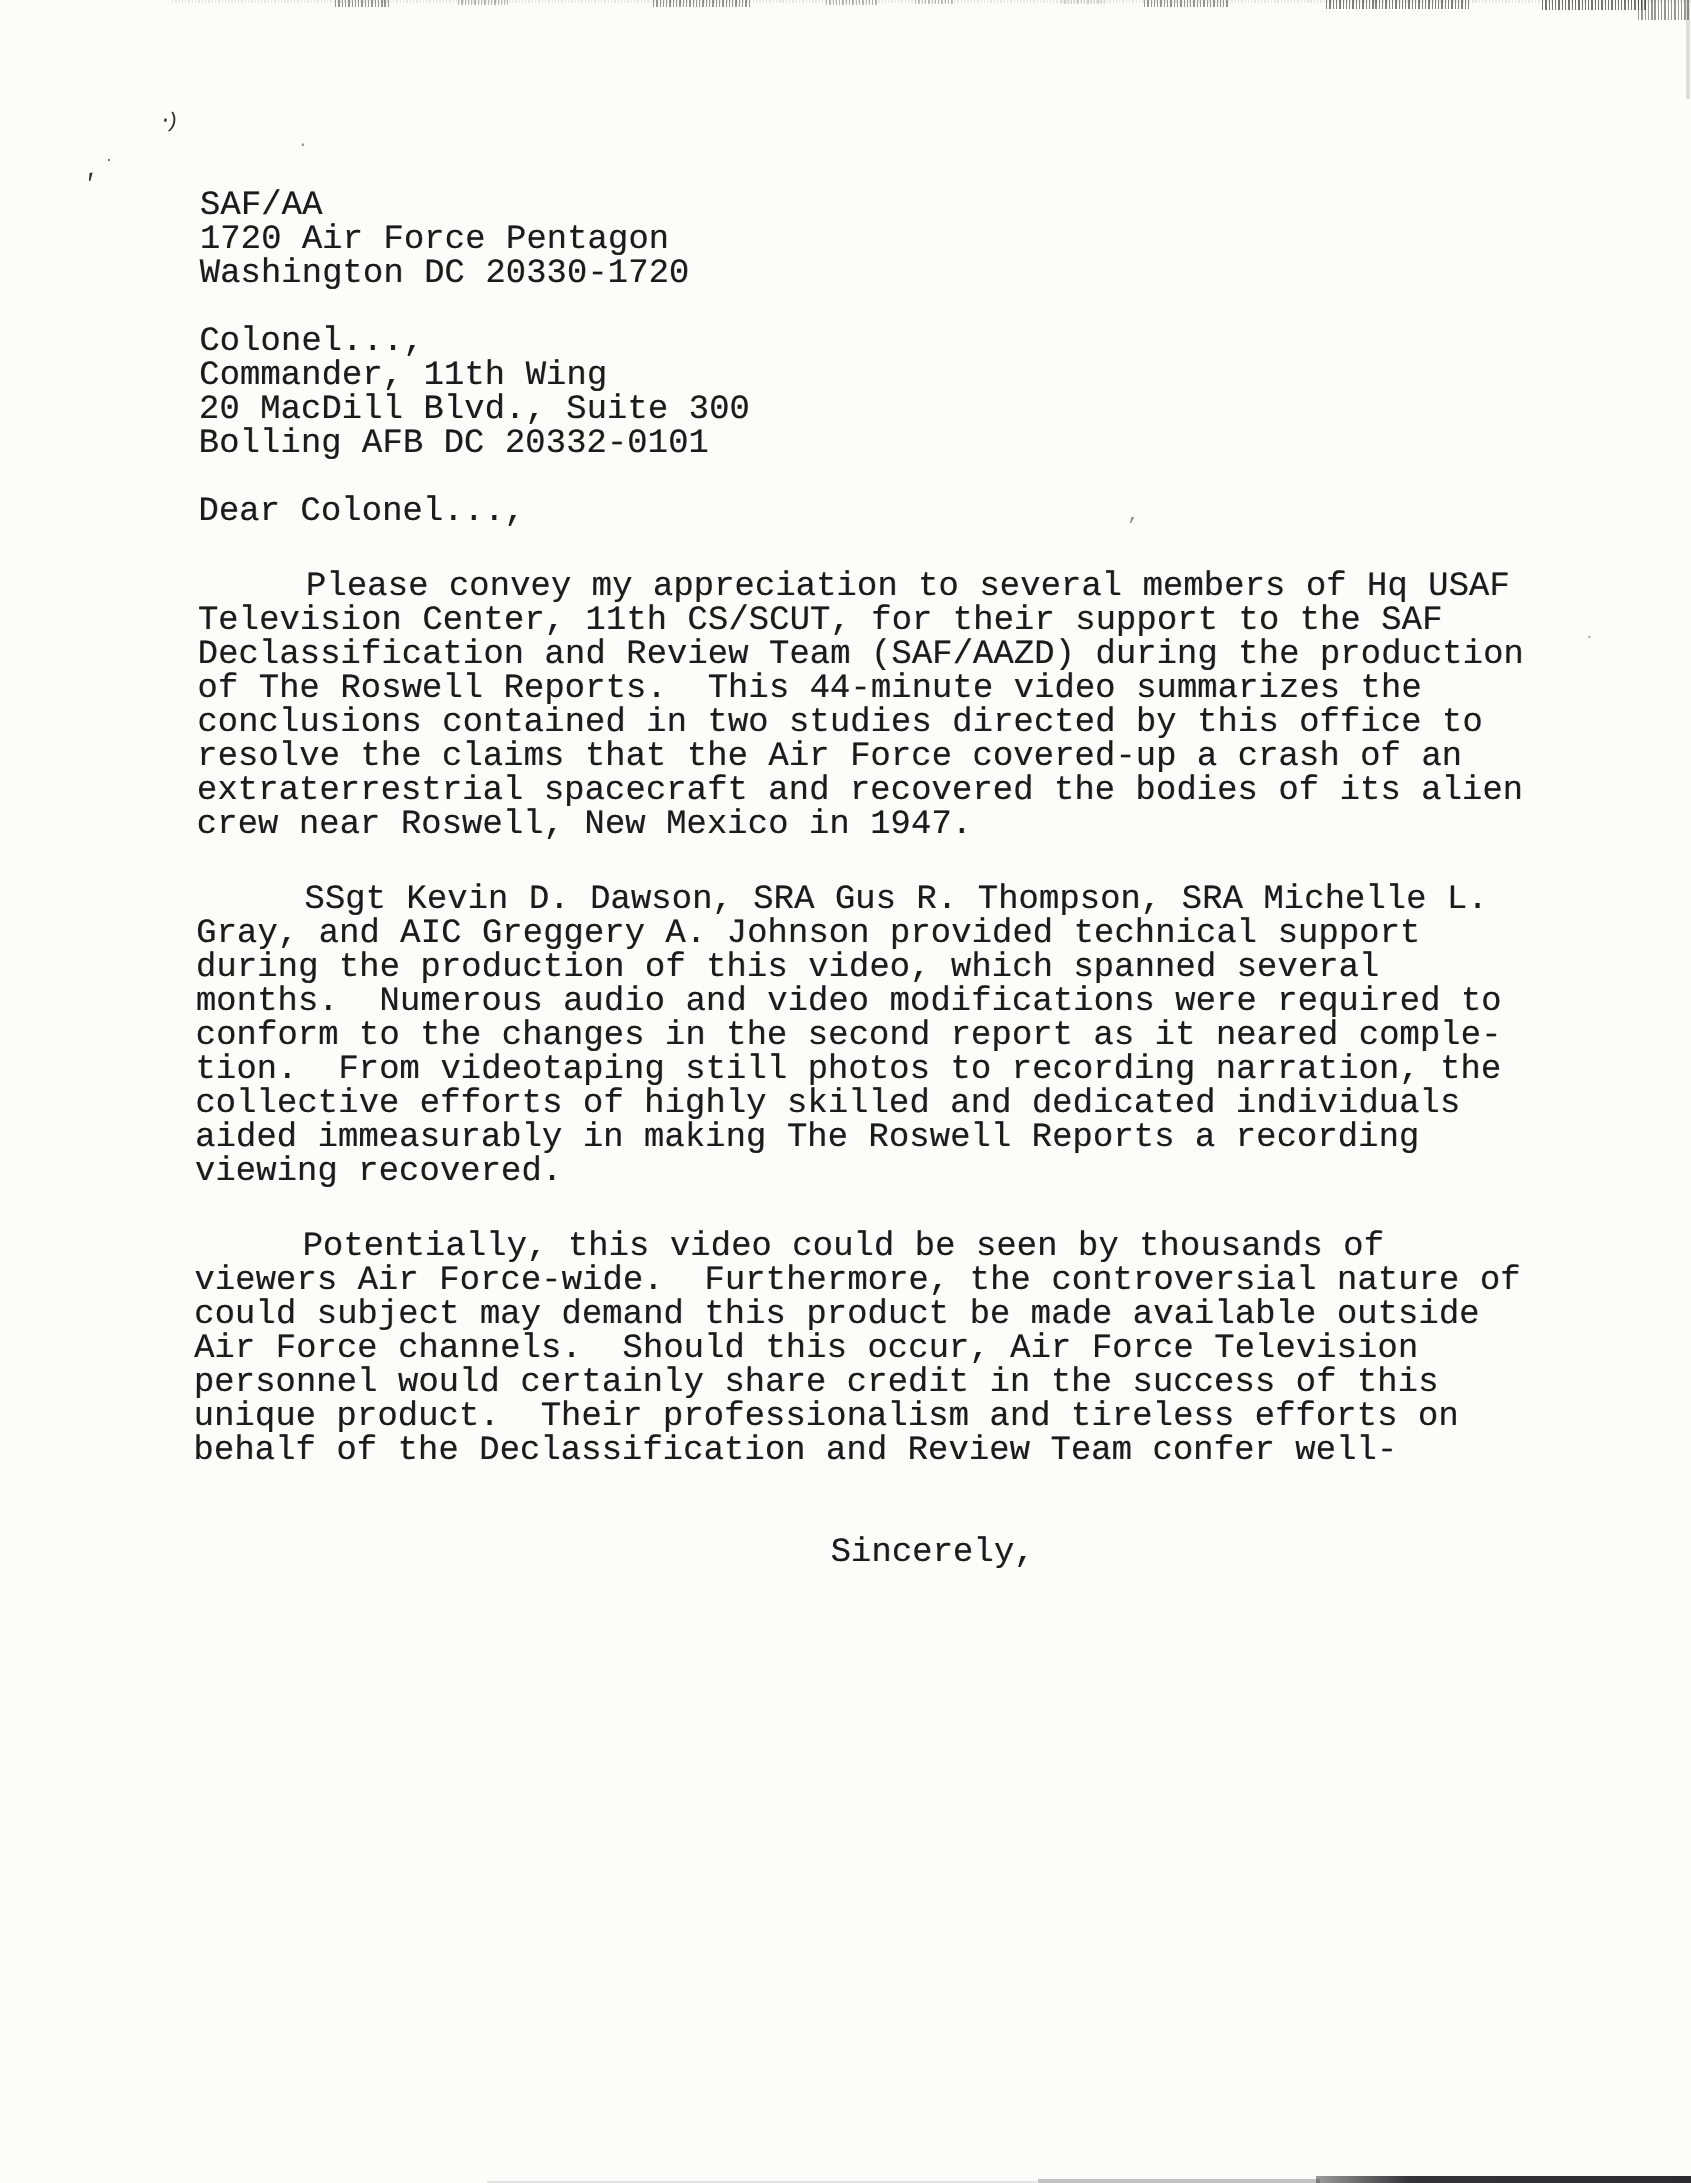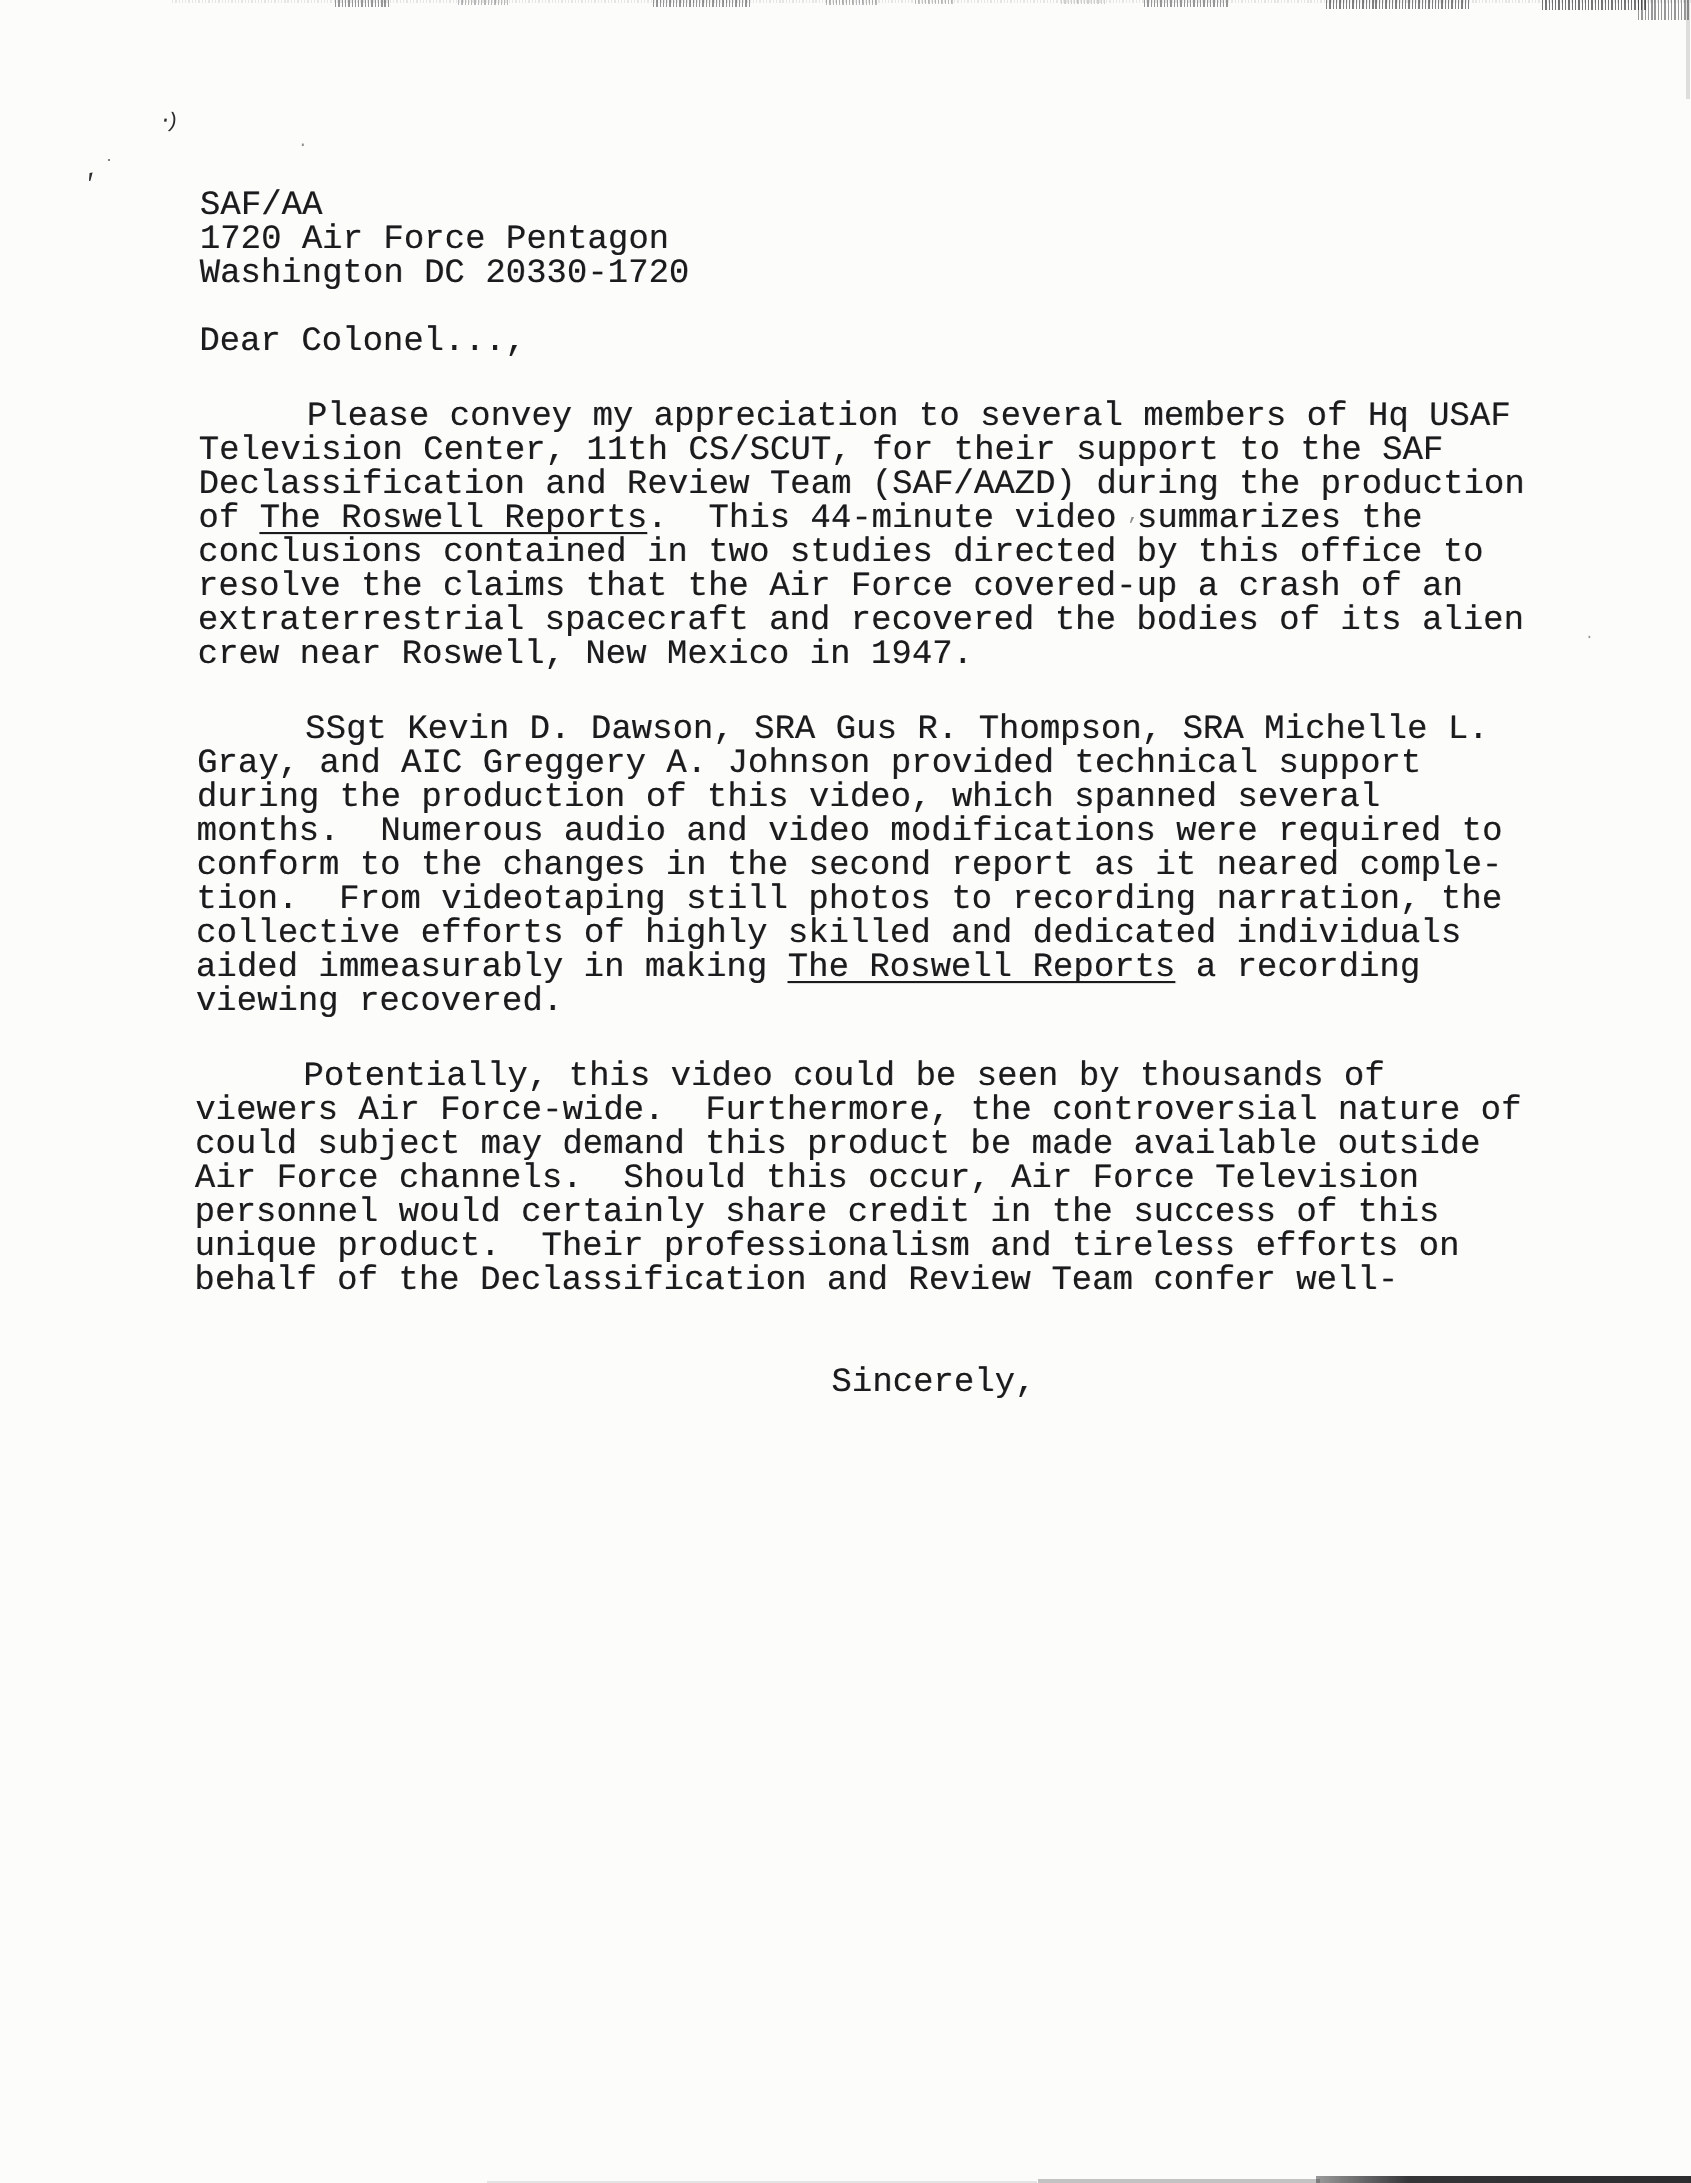--- a/index.html
+++ b/index.html
@@ -15,21 +15,20 @@
     transform:skewX(-0.3deg);transform-origin:0 0;
   }
   #letter > * + *{margin-top:34px;}           
   .ln{
     height:34px;white-space:pre;
     text-shadow:0.5px 0.3px 0 rgba(27,27,29,.45);
   }
   .ln.indent{padding-left:108px;margin-top:41px;}
   #closing{padding-left:556px;}
   .u{
-    text-decoration:underline;
     text-decoration-thickness:2.3px;
     text-underline-offset:4.6px;
     text-decoration-skip-ink:none;
   }
   
   .noise{position:absolute;top:0;left:0;width:1691px;height:26.5px;}
   .noise i{
     position:absolute;top:0;display:block;
     background:repeating-linear-gradient(90deg,#1c1c1e 0 1.3px,rgba(0,0,0,0) 1.3px 3.3px);
   }
@@ -70,20 +69,26 @@
 <span class="speck sp3">,</span>
 <span class="speck sp4">’</span>
 <span class="speck sp5">·</span>
 
 <div id="letter">
   <div id="sender">
     <div class="ln">SAF/AA</div>
     <div class="ln">1720 Air Force Pentagon</div>
     <div class="ln">Washington DC 20330-1720</div>
   </div>
+  <div id="recipient">
+    <div class="ln">Colonel...,</div>
+    <div class="ln">Commander, 11th Wing</div>
+    <div class="ln">20 MacDill Blvd., Suite 300</div>
+    <div class="ln">Bolling AFB DC 20332-0101</div>
+  </div>
   <div class="ln" id="salutation">Dear Colonel...,</div>
 
   <div class="para">
       <div class="ln indent"><span>Please convey my appreciation to several members of Hq USAF</span></div>
       <div class="ln"><span>Television Center, 11th CS/SCUT, for their support to the SAF</span></div>
       <div class="ln"><span>Declassification and Review Team (SAF/AAZD) during the production</span></div>
       <div class="ln"><span>of </span><span class="u">The Roswell Reports</span><span>.  This 44-minute video summarizes the</span></div>
       <div class="ln"><span>conclusions contained in two studies directed by this office to</span></div>
       <div class="ln"><span>resolve the claims that the Air Force covered-up a crash of an</span></div>
       <div class="ln"><span>extraterrestrial spacecraft and recovered the bodies of its alien</span></div>

